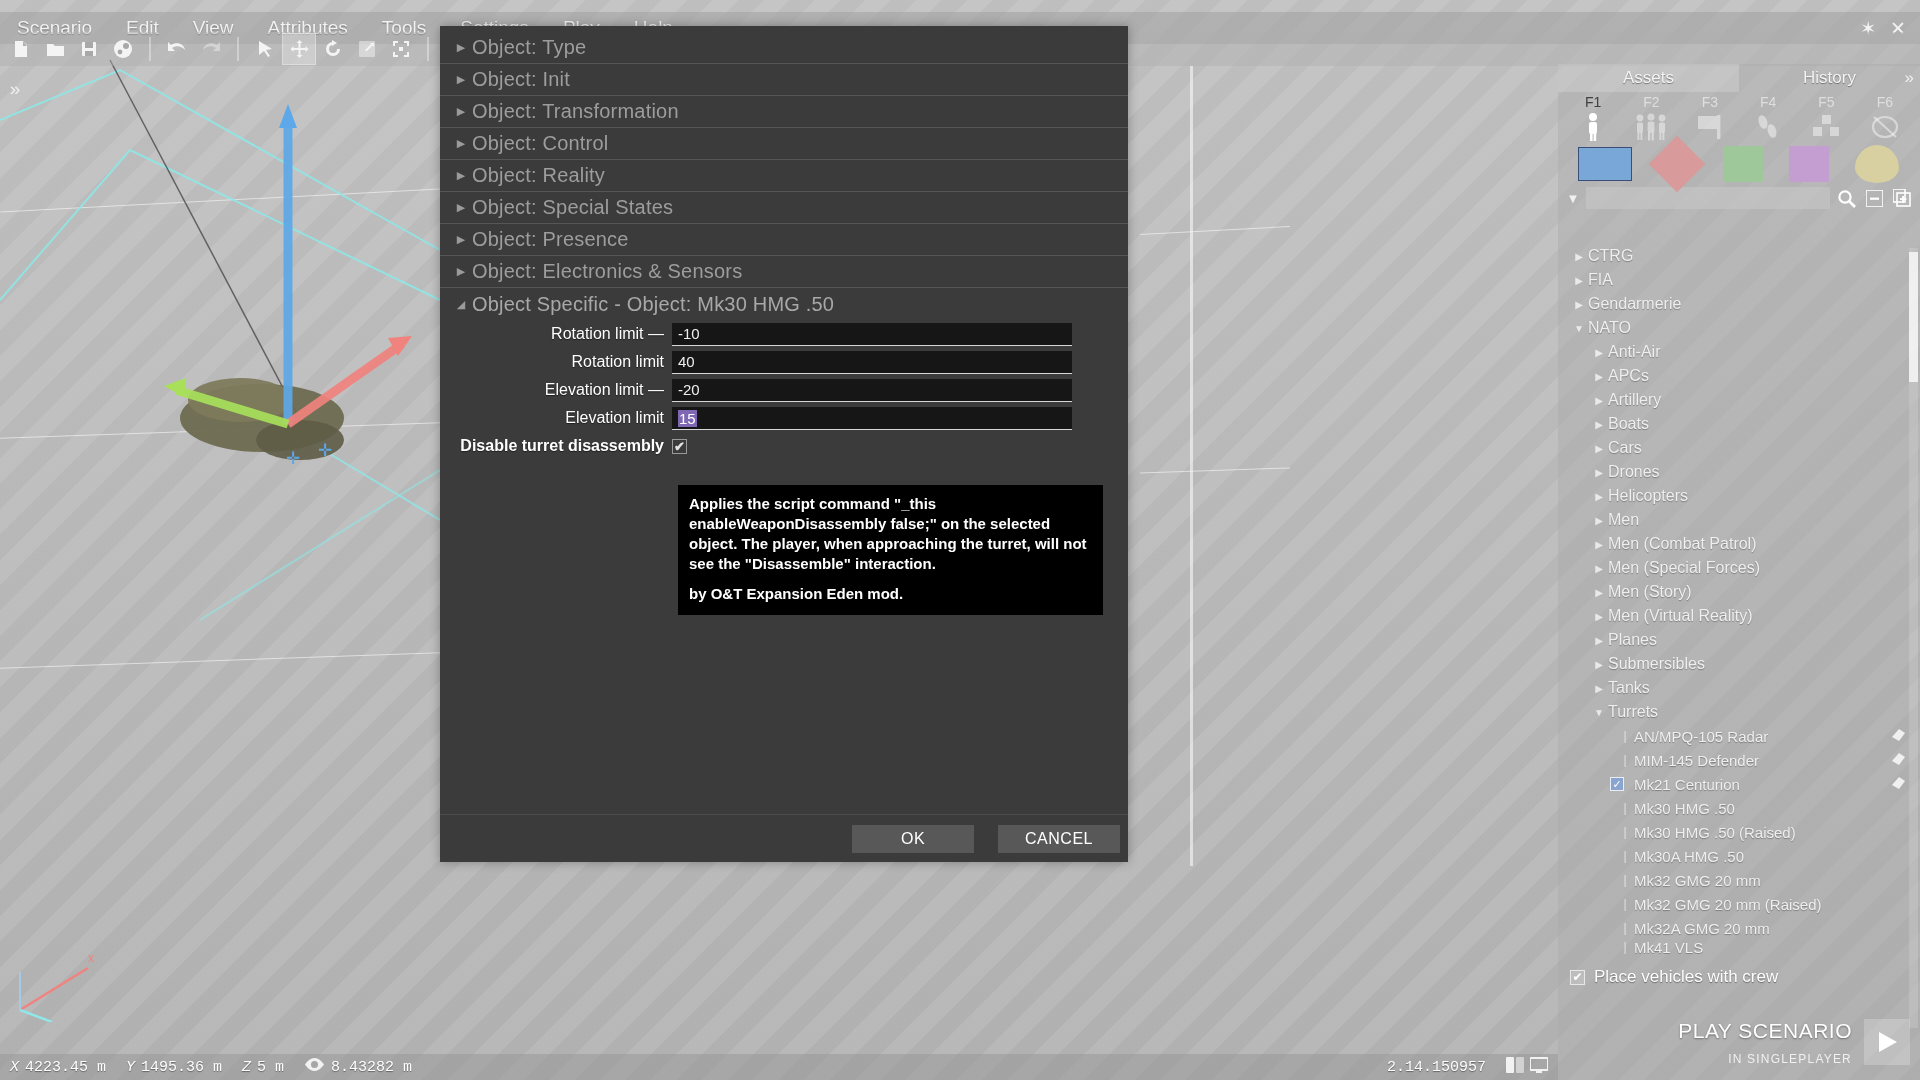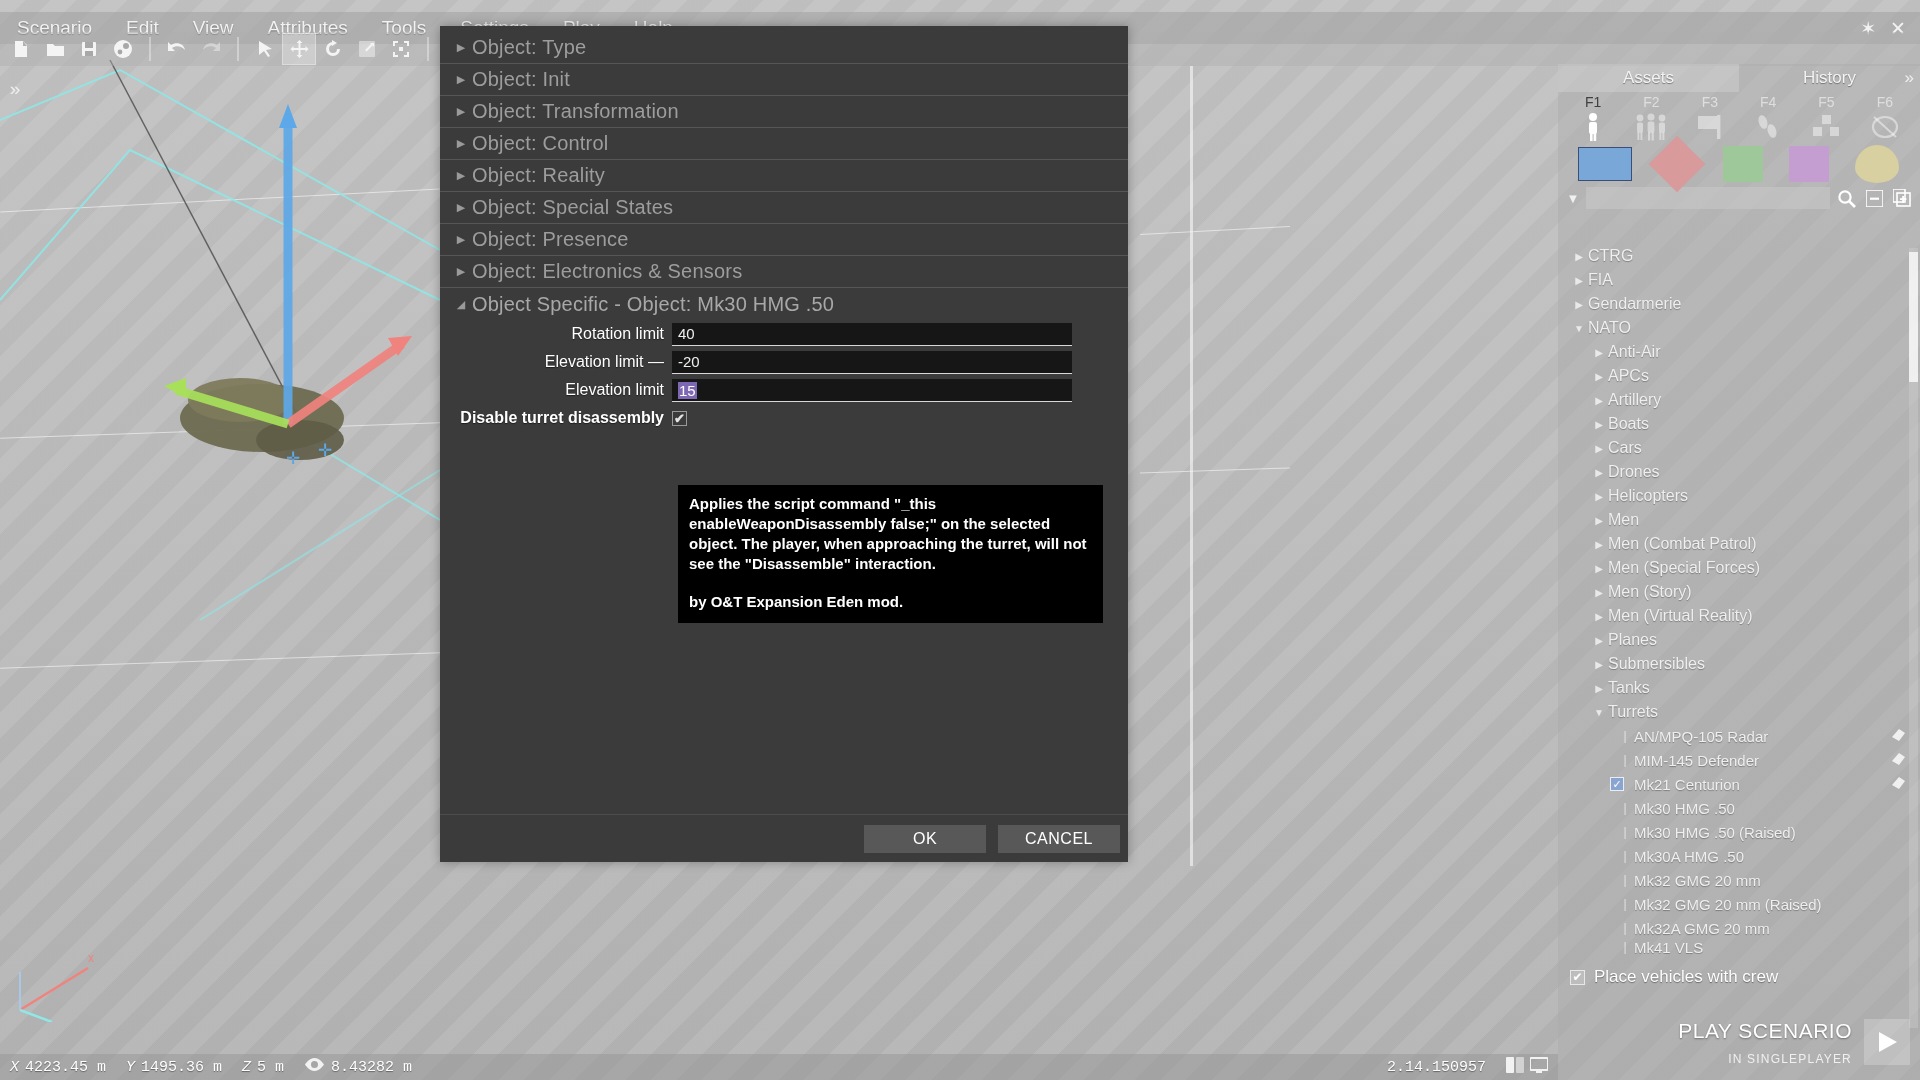--- a/index.html
+++ b/index.html
@@ -109,27 +109,27 @@
     display: flex; align-items: center; justify-content: center;
     color: #e4e4e4; font-size: 13px; line-height: 13px;
   }
 
   .tooltip-box {
     position: absolute; left: 238px; top: 459px; width: 425px;
     background: #000000; color: #ffffff;
     font-size: 15px; font-weight: bold; line-height: 20px;
     padding: 9px 11px 11px 11px;
   }
-  .tooltip-box p + p { margin-top: 18px; }
+  .tooltip-box p + p { margin-top: 10px; }
 
   .dlg-footer {
     position: absolute; left: 0; bottom: 0; width: 688px; height: 48px;
     background: #3b3b3b; border-top: 1px solid #4d4d4d;
     display: flex; align-items: center; justify-content: flex-end;
-    padding-right: 8px; gap: 12px;
+    padding-right: 8px; gap: 24px;
   }
   .dlg-btn {
     width: 122px; height: 28px; background: #585858; border: none;
     color: #ffffff; font-size: 16px; font-family: "Liberation Sans", sans-serif;
     letter-spacing: 0.5px; cursor: pointer;
   }
 
   
   .assets-panel {
     position: absolute; right: 0; top: 64px; width: 362px; height: 1016px;
@@ -411,20 +411,24 @@
       </div>
       <div class="section">
         <span class="sec-arrow">▶</span>
         <span class="sec-label">Object: Electronics &amp; Sensors</span>
       </div>
       <div class="section open" style="border-bottom:none;">
         <span class="sec-arrow">◢</span>
         <span class="sec-label">Object Specific - Object: Mk30 HMG .50</span>
       </div>
 
+      <div class="form-row">
+        <div class="form-label">Rotation limit —</div>
+        <input class="form-input" value="-10" style="">
+      </div>
       <div class="form-row">
         <div class="form-label">Rotation limit</div>
         <input class="form-input" value="40" style="">
       </div>
       <div class="form-row">
         <div class="form-label">Elevation limit —</div>
         <input class="form-input" value="-20" style="">
       </div>
       <div class="form-row">
         <div class="form-label">Elevation limit</div>

